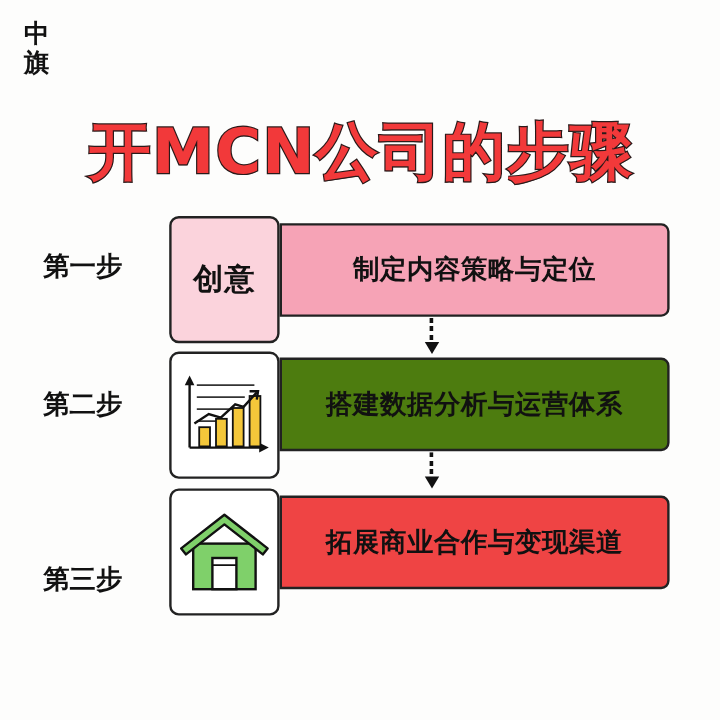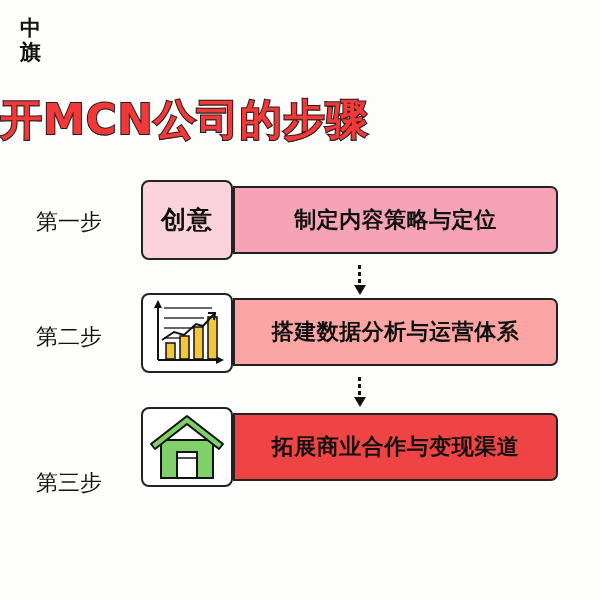--- a/index.html
+++ b/index.html
@@ -1,25 +1,25 @@
 <!DOCTYPE html>
 <html><head>
 <meta charset="utf-8">
 <style>
   html, body { margin:0; padding:0; }
   body { width:600px; height:600px; background:#fdfdfc; position:relative; overflow:hidden; font-family:"DejaVu Sans", sans-serif; }
   .seal { position:absolute; left:20px; top:16px; width:24px; font-family:"DejaVu Serif", serif; font-weight:bold; font-size:21px; line-height:24px; color:#111; }
-  .title { position:absolute; left:0; width:528px; top:92px; text-align:left; font-family:"DejaVu Sans", sans-serif; font-weight:bold; font-size:42px; letter-spacing:1px; color:#f2393a; -webkit-text-stroke:2px #2a1a1a; paint-order:stroke fill; text-shadow:0 1px 0 #2a1a1a; }
-  .step-label { position:absolute; left:36px; font-weight:normal; font-size:22px; color:#111; }
-  .icon-box { position:absolute; left:141px; width:92px; height:80px; background:#fff; border:2.5px solid #222; border-radius:8px; box-sizing:border-box; display:flex; align-items:center; justify-content:center; }
+  .title { position:absolute; left:0; width:528px; top:92px; text-align:right; font-family:"DejaVu Sans", sans-serif; font-weight:bold; font-size:52px; letter-spacing:1px; color:#f2393a; -webkit-text-stroke:2px #2a1a1a; paint-order:stroke fill; text-shadow:0 1px 0 #2a1a1a; }
+  .step-label { position:absolute; left:36px; font-weight:bold; font-size:22px; color:#111; }
+  .icon-box { position:absolute; left:141px; width:92px; height:106px; background:#fff; border:2.5px solid #222; border-radius:8px; box-sizing:border-box; display:flex; align-items:center; justify-content:center; }
   .icon-box.pink { background:#fbd3dc; }
   .icon-text { font-size:25px; line-height:30px; font-weight:bold; color:#111; text-align:center; letter-spacing:1px; }
-  .main-box { position:absolute; left:233px; width:325px; height:68px; border:2.5px solid #222; border-radius:0 7px 7px 0; box-sizing:border-box; display:flex; align-items:center; justify-content:center; font-weight:bold; font-size:22px; color:#111; letter-spacing:0.5px; }
+  .main-box { position:absolute; left:233px; width:325px; height:78px; border:2.5px solid #222; border-radius:0 7px 7px 0; box-sizing:border-box; display:flex; align-items:center; justify-content:center; font-weight:bold; font-size:22px; color:#111; letter-spacing:0.5px; }
   .pink-fill { background:#f6a3b6; }
-  .yellow-fill { background:#fca5a5; }
+  .yellow-fill { background:#4d7c0f; }
   .green-fill { background:#ef4444; }
   .arrow { position:absolute; left:354px; width:12px; }
   .arrow .dash { position:absolute; left:4px; width:3px; height:22px; background:repeating-linear-gradient(#111 0 4px, transparent 4px 7px); }
   .arrow .head { position:absolute; left:0; top:20px; width:0; height:0; border-left:6px solid transparent; border-right:6px solid transparent; border-top:10px solid #111; }
 </style>
 </head>
 <body>
 
 <div class="seal">
   <div>中</div>

